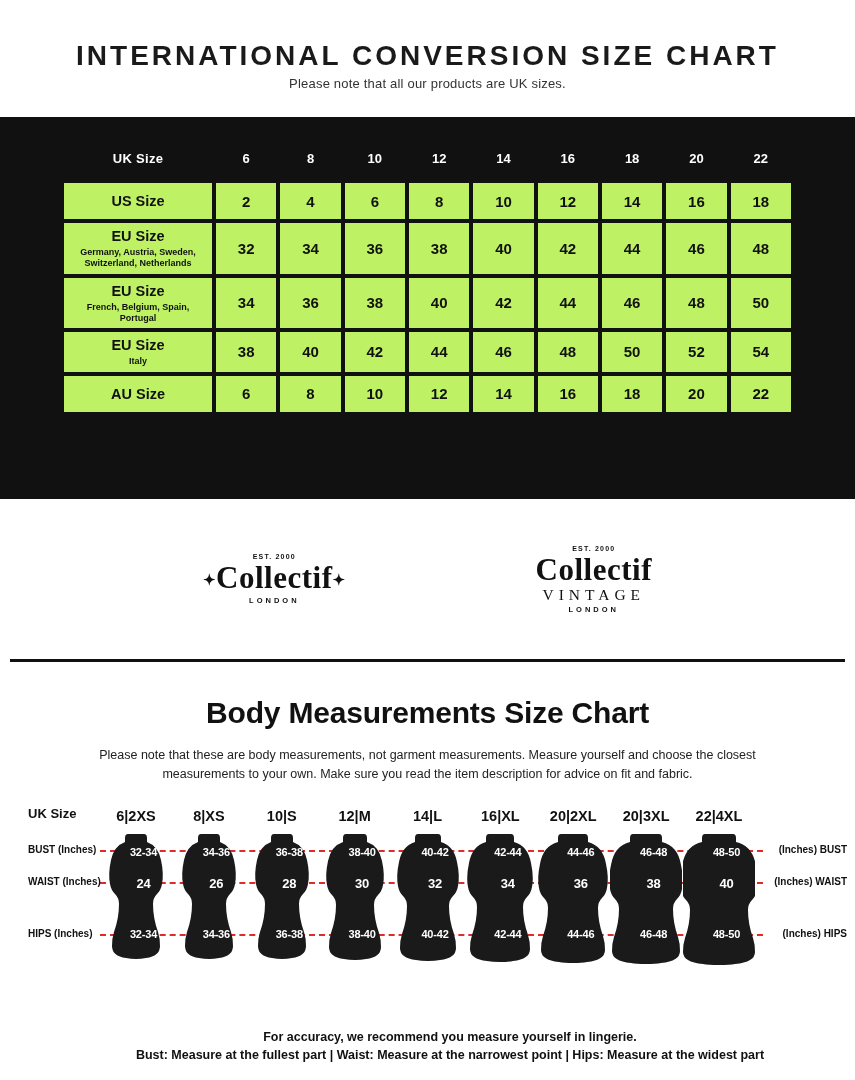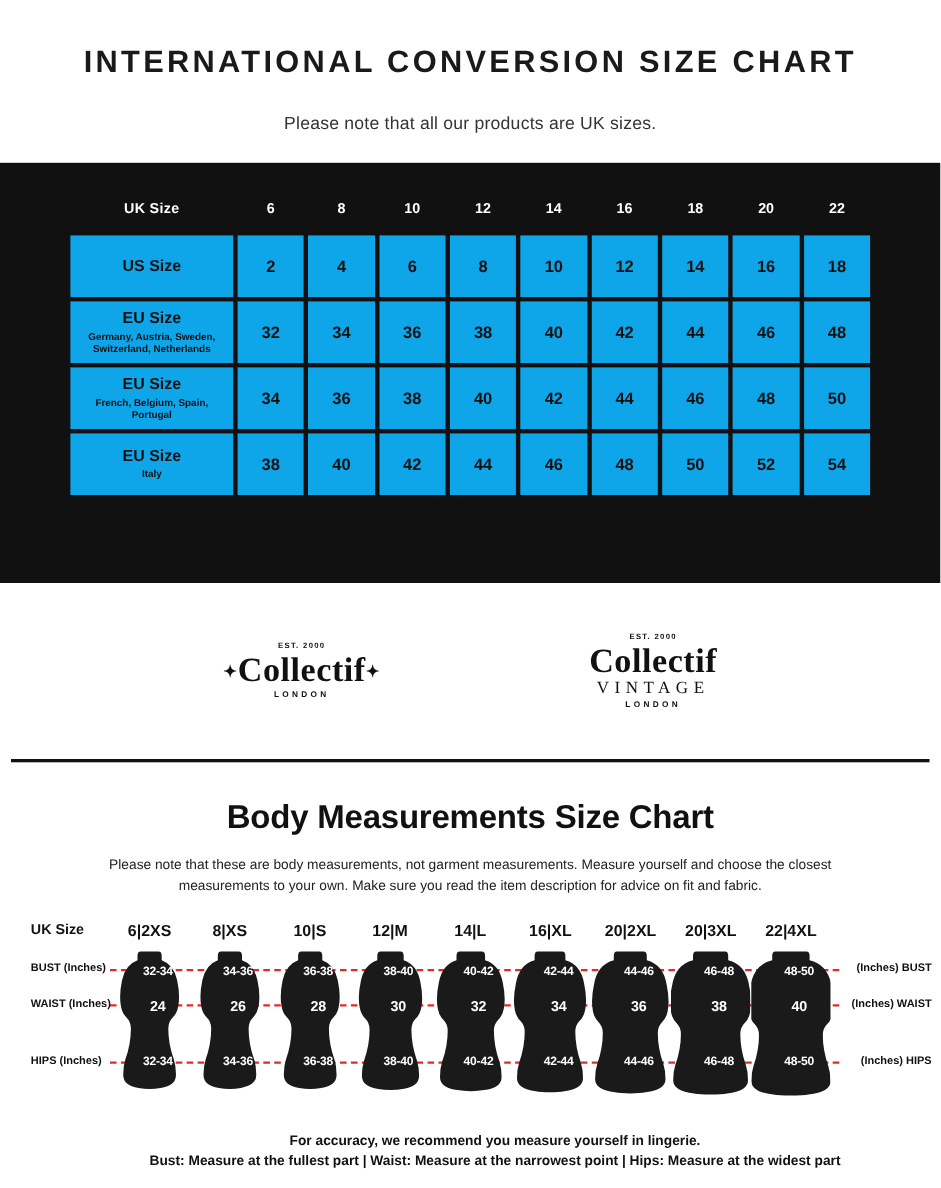--- a/index.html
+++ b/index.html
@@ -18,23 +18,23 @@
   .top-title {
     text-align: center;
     font-size: 28px;
     font-weight: bold;
     letter-spacing: 3px;
     padding-top: 40px;
     color: #1a1a1a;
   }
   .top-sub {
     text-align: center;
-    font-size: 16px;
+    font-size: 13px;
     color: #333333;
-    margin-top: 32px;
+    margin-top: 4px;
     letter-spacing: 0.2px;
   }
 
   
   .conv-panel {
     background: #111111;
     margin-top: 26px;
     padding: 16px 60px 22px 60px;
     height: 382px;
   }
@@ -53,25 +53,25 @@
     font-size: 13px;
     font-weight: bold;
     height: 42px;
     background: transparent;
   }
   .conv thead th.lbl {
     width: 148px;
     letter-spacing: 0.3px;
   }
   .conv tbody td {
-    background: #0ea5e9;
+    background: #bef264;
     color: #111111;
     font-size: 15px;
     font-weight: bold;
-    height: 56px;
+    height: 36px;
   }
   .conv tbody td.rowlabel {
     width: 148px;
     padding: 4px 6px;
     line-height: 1.25;
   }
   .rowlabel .rl-main { font-size: 14.5px; font-weight: bold; display: block; }
   .rowlabel .rl-sub  { font-size: 9px; font-weight: bold; display: block; margin-top: 2px; }
 
   
@@ -301,20 +301,34 @@
         <td>40</td>
         <td>42</td>
         <td>44</td>
         <td>46</td>
         <td>48</td>
         <td>50</td>
         <td>52</td>
         <td>54</td>
       </tr>
 
+      <tr>
+        <td class="rowlabel">
+          <span class="rl-main">AU Size</span>
+        </td>
+        <td>6</td>
+        <td>8</td>
+        <td>10</td>
+        <td>12</td>
+        <td>14</td>
+        <td>16</td>
+        <td>18</td>
+        <td>20</td>
+        <td>22</td>
+      </tr>
     </tbody>
   </table>
 </div>
 
 <div class="logos">
   <div class="logo">
     <div class="est">EST. 2000</div>
     <div class="name">
       <span class="star">✦</span><span>Collectif</span><span class="star">✦</span>
     </div>

